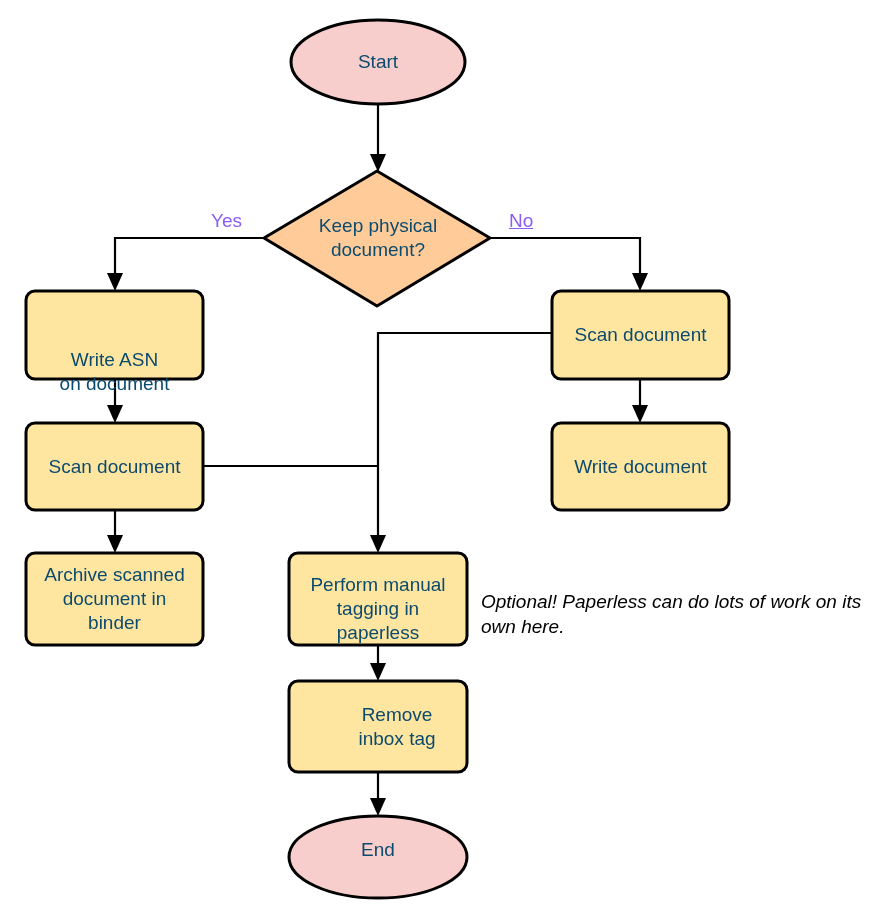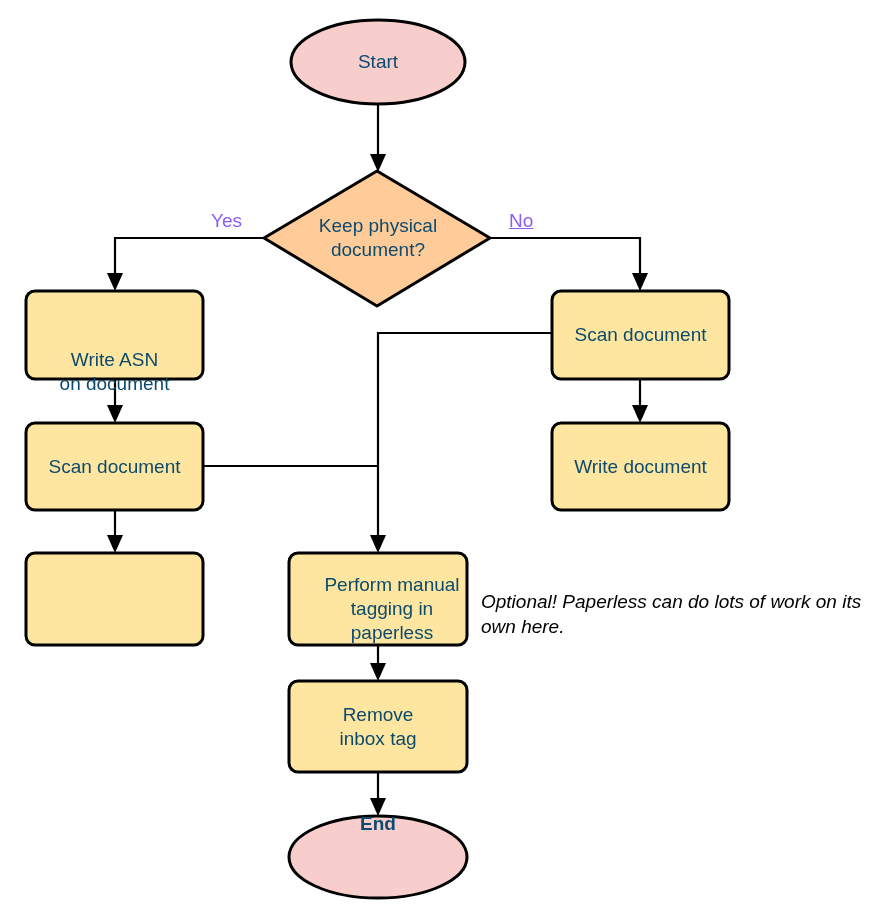--- a/index.html
+++ b/index.html
@@ -154,33 +154,36 @@
   <div class="node-label" style="left:291px; top:20px; width:174px; height:84px;">Start</div>
 
   <div class="node-label" style="left:278px; top:196px; width:200px; height:84px;">Keep physical
 document?</div>
 
   <div class="node-label" style="left:26px; top:288px; width:177px; height:88px;margin-top:40px;">Write ASN
 on document</div>
 
   <div class="node-label" style="left:26px; top:423px; width:177px; height:87px;">Scan document</div>
 
+  <div class="node-label" style="left:26px; top:553px; width:177px; height:92px;">Archive scanned
+document in
+binder</div>
 
   <div class="node-label" style="left:552px; top:291px; width:177px; height:88px;">Scan document</div>
 
   <div class="node-label" style="left:552px; top:423px; width:177px; height:87px;">Write document</div>
 
-  <div class="node-label" style="left:303px; top:553px; width:178px; height:112px;">Perform manual
+  <div class="node-label" style="left:289px; top:553px; width:178px; height:112px;">Perform manual
 tagging in
 paperless</div>
 
-  <div class="node-label" style="left:289px; top:681px; width:178px; height:91px;">Remove
+  <div class="node-label" style="left:289px; top:681px; width:178px; height:91px;padding-left:19px;">Remove
 inbox tag</div>
 
-  <div class="node-label" style="left:289px; top:783px; width:178px; height:82px;font-weight:bold;">End</div>
+  <div class="node-label" style="left:289px; top:809px; width:178px; height:82px;">End</div>
 
   <div class="branch-label" style="left:211px; top:210px;">Yes</div>
 
   <div class="branch-label" style="left:509px; top:210px;text-decoration:underline;">No</div>
 
   <div class="note-text" style="left:481px; top:589px;">Optional! Paperless can do lots of work on its own here.</div>
 
 </div>
 
 </body></html>

